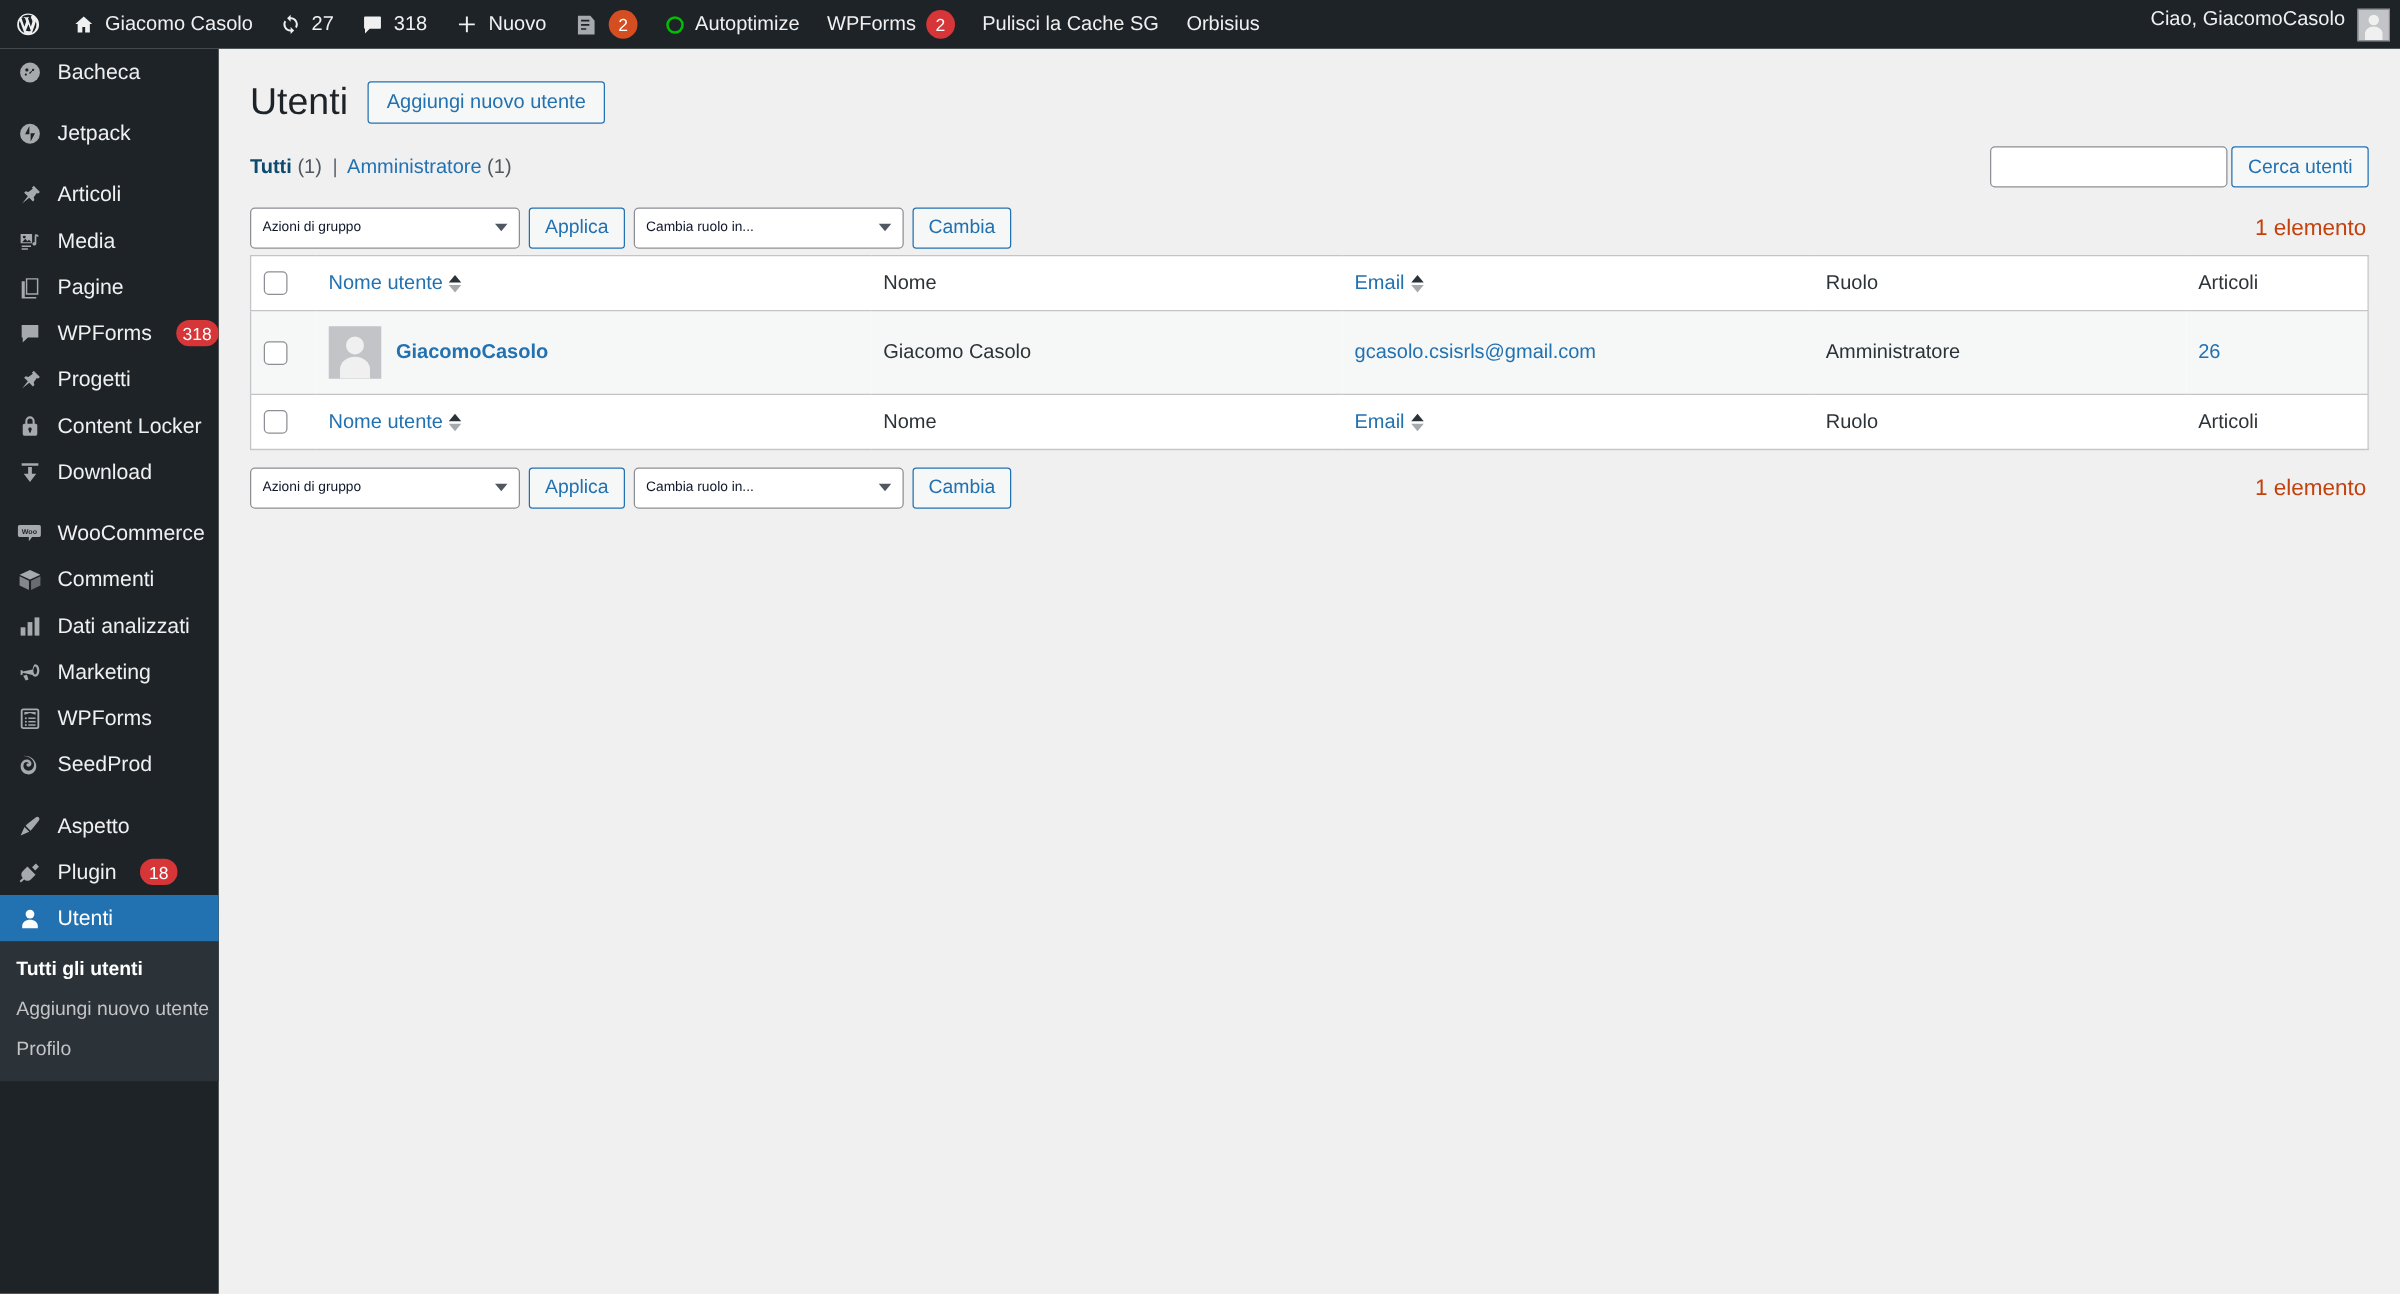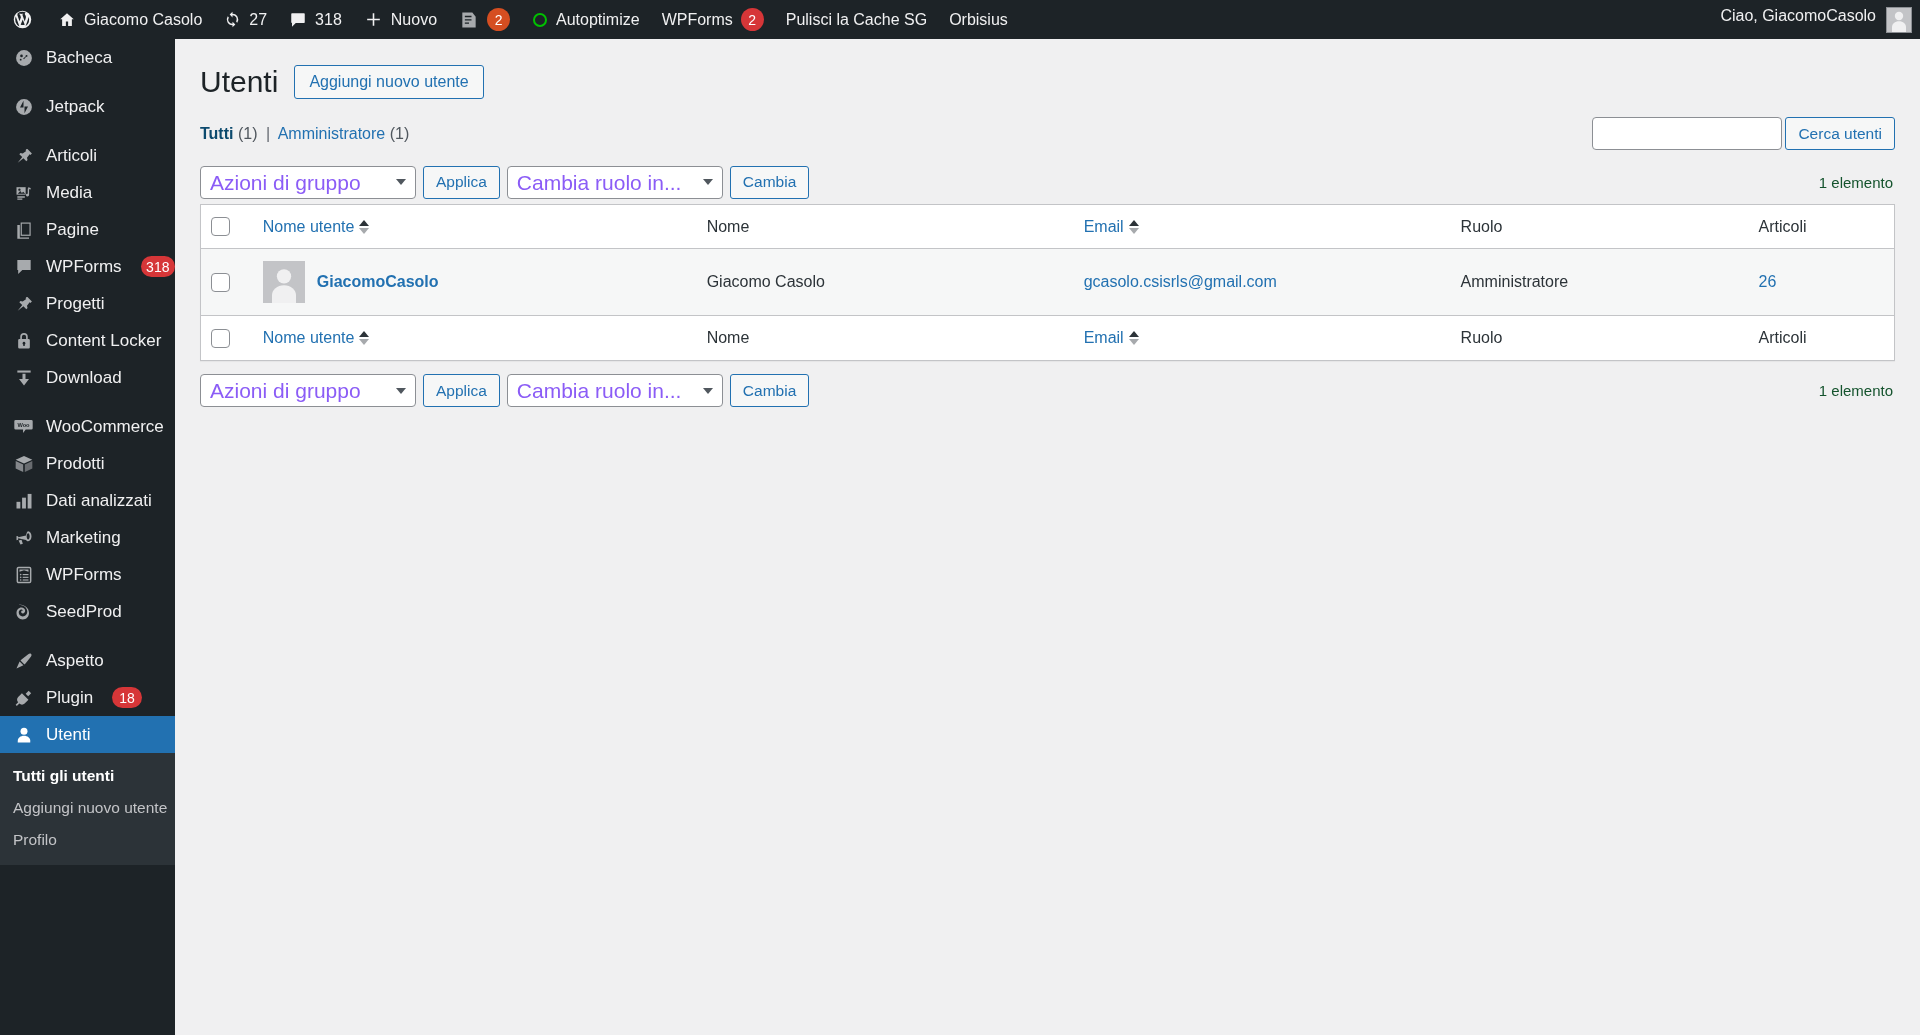--- a/index.html
+++ b/index.html
@@ -162,33 +162,33 @@
     position: relative;
   }
   .tablenav.bottom { margin-top: 8px; }
   .actions { display: flex; align-items: center; gap: 7px; }
   .select-wrap { position: relative; display: inline-block; }
   select.wp-select {
     appearance: none; -webkit-appearance: none;
     height: 33px; width: 216px;
     padding: 0 28px 0 9px;
     background: #fff; border: 1px solid #8c8f94; border-radius: 4px;
-    font-size: 21px; color: #8b5cf6;
+    font-size: 11px; color: #0f172a;
     font-family: "Liberation Sans", sans-serif;
     cursor: pointer;
   }
   .select-arrow {
     position: absolute; right: 10px; top: 50%; margin-top: -3px;
     width: 0; height: 0; pointer-events: none;
     border-left: 5px solid transparent; border-right: 5px solid transparent;
     border-top: 6px solid #50575e;
   }
   .spacer-flex { flex: 1 1 auto; }
   .displaying-num {
-    font-size: 15px; color: #14532d; padding-right: 2px;
+    font-size: 18px; color: #c2410c; padding-right: 2px;
   }
 
   
   table.wp-list-table {
     width: 100%; border-collapse: collapse;
     background: #fff;
     border: 1px solid #c3c4c7;
     box-shadow: 0 1px 1px rgba(0,0,0,0.04);
   }
   table.wp-list-table th, table.wp-list-table td {
@@ -438,21 +438,21 @@
         <span class="menu-label">WooCommerce</span>
       </div>
       <div class="menu-item">
         <span class="menu-icon">
           <svg width="20" height="20" viewBox="0 0 24 24">
             <path fill="currentColor" d="M12 2.5 22 7l-10 4.5L2 7z"></path>
             <path fill="currentColor" opacity=".75" d="M2 8.5 11 12.7v8.8L2 17.3z"></path>
             <path fill="currentColor" opacity=".55" d="M22 8.5v8.8l-9 4.2v-8.8z"></path>
           </svg>
         </span>
-        <span class="menu-label">Prodotti</span>
+        <span class="menu-label">Commenti</span>
       </div>
       <div class="menu-item">
         <span class="menu-icon">
           <svg width="20" height="20" viewBox="0 0 24 24">
             <rect x="3" y="13" width="4.6" height="8" fill="currentColor"></rect>
             <rect x="9.7" y="8" width="4.6" height="13" fill="currentColor"></rect>
             <rect x="16.4" y="3.5" width="4.6" height="17.5" fill="currentColor"></rect>
           </svg>
         </span>
         <span class="menu-label">Dati analizzati</span>

